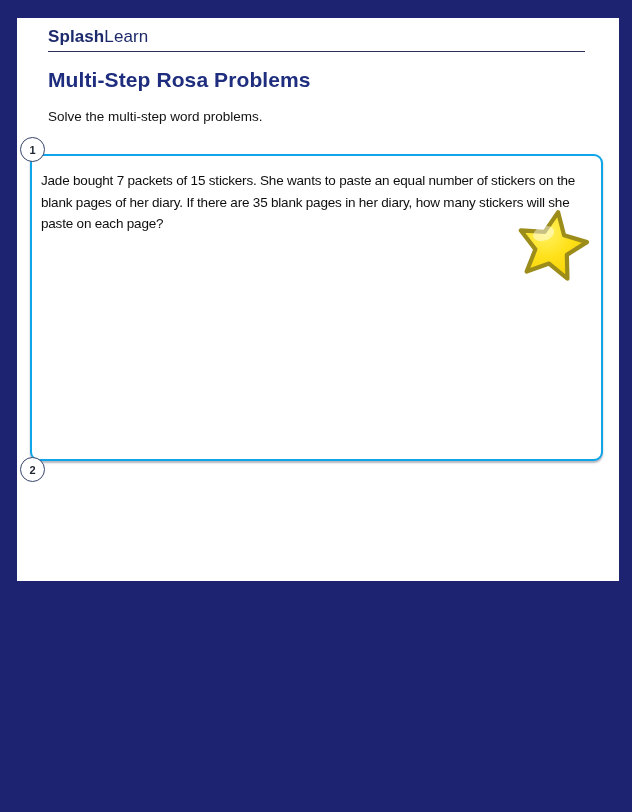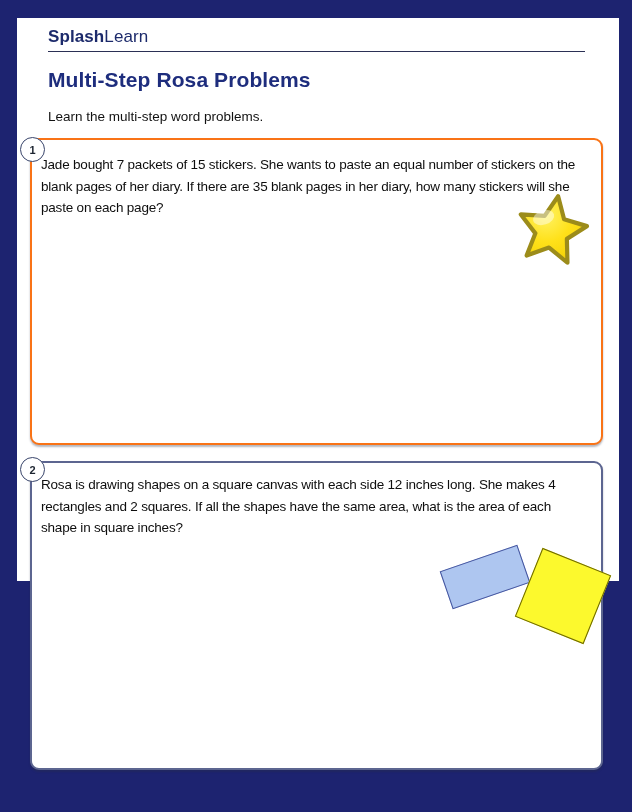--- a/index.html
+++ b/index.html
@@ -53,21 +53,21 @@
 
   
   .problem-box {
     position: absolute;
     left: 13px;
     width: 573px;
     background: #ffffff;
     border-radius: 9px;
     box-shadow: 0 2px 2px rgba(40,45,70,0.35);
   }
-  .box1 { top: 120px; height: 307px; border: 2px solid #f97316; }
+  .box1 { top: 136px; height: 307px; border: 2px solid #0ea5e9; }
   .box2 { top: 443px; height: 309px; border: 2px solid #5c6590; }
 
   .problem-text {
     position: relative;
     margin: 0;
     font-size: 13.5px;
     line-height: 21.5px;
     letter-spacing: -0.2px;
     color: #0e0e0e;
     width: 556px;
@@ -121,41 +121,36 @@
 
 <div class="page">
   <div class="content">
 
     <div class="logo">
       <span class="logo-bold">Splash</span><span class="logo-reg">Learn</span>
     </div>
     <div class="rule"></div>
 
     <h1 class="title">Multi-Step Rosa Problems</h1>
-    <p class="instruction">Learn the multi-step word problems.</p>
+    <p class="instruction">Solve the multi-step word problems.</p>
 
     <div class="num-circle circle1">1</div>
     <section class="problem-box box1">
       <p class="problem-text">Jade bought 7 packets of 15 stickers. She wants to paste an equal number of stickers on the blank pages of her diary. If there are 35 blank pages in her diary, how many stickers will she paste on each page?</p>
       <div class="star-wrap">
         <svg width="84" height="78" viewBox="0 0 100 92" xmlns="http://www.w3.org/2000/svg">
           <defs>
             <radialGradient id="starGrad" cx="38%" cy="30%" r="85%">
               <stop offset="0%" stop-color="#fff262"></stop>
               <stop offset="45%" stop-color="#ffe11a"></stop>
               <stop offset="100%" stop-color="#f0cd00"></stop>
             </radialGradient>
           </defs>
           <path d="M57.3 4.6 L64.4 32.1 L91.6 40.2 L67.7 55.4 L68.4 83.8 L46.5 65.7 L19.8 75.2 L30.2 48.8 L12.9 26.3 L41.2 28.0 Z" fill="url(#starGrad)" stroke="#9c8c1a" stroke-width="5" stroke-linejoin="round" stroke-linecap="round"></path>
           <ellipse cx="40" cy="30" rx="13" ry="8.5" fill="#ffffff" opacity="0.45" transform="rotate(-18 40 30)"></ellipse>
         </svg>
       </div>
     </section>
 
     <div class="num-circle circle2">2</div>
-    <section class="problem-box box2">
-      <p class="problem-text">Rosa is drawing shapes on a square canvas with each side 12 inches long. She makes 4 rectangles and 2 squares. If all the shapes have the same area, what is the area of each shape in square inches?</p>
-      <div class="shape blue-rect"></div>
-      <div class="shape yellow-square"></div>
-    </section>
 
   </div>
 </div>
 
 </body></html>

